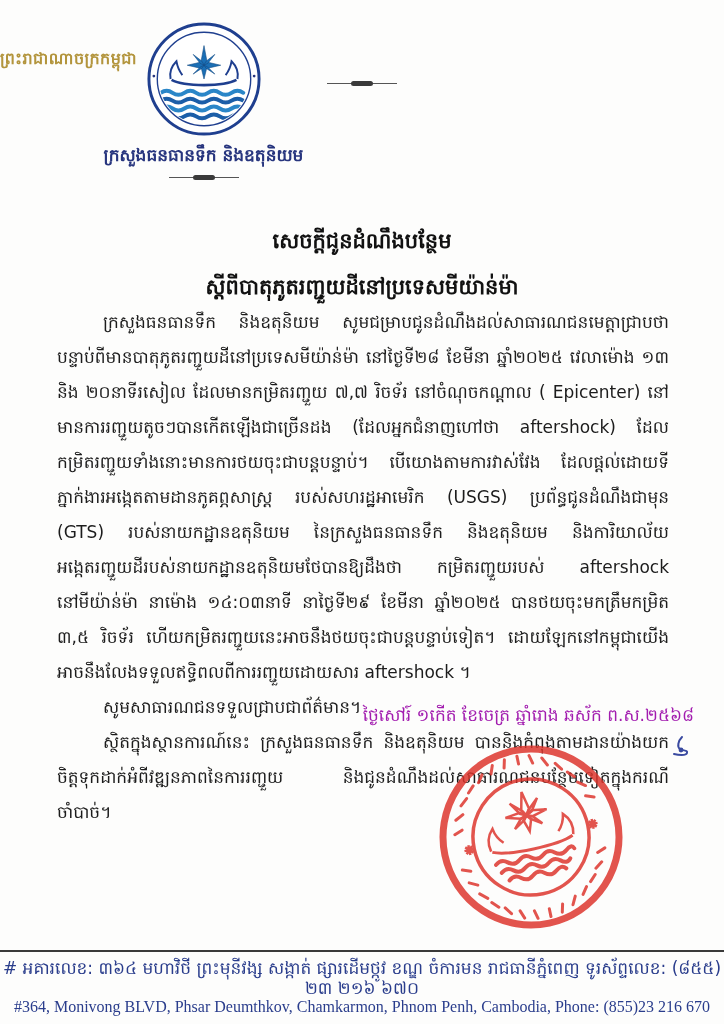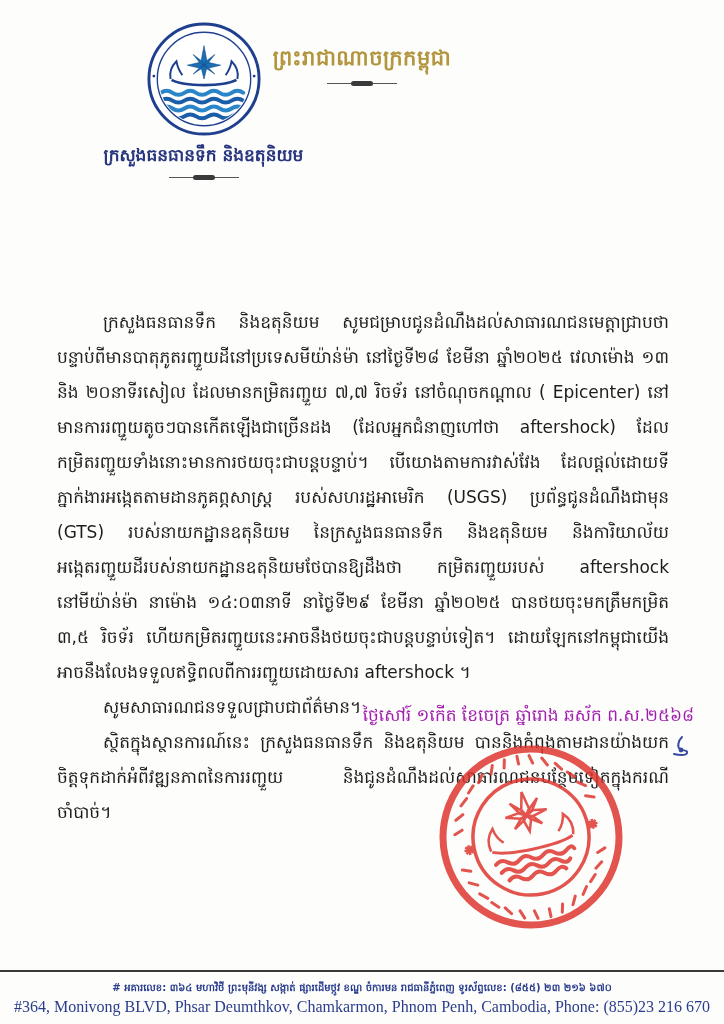--- a/index.html
+++ b/index.html
@@ -8,24 +8,24 @@
     width:724px;height:1024px;
     margin:0 auto;
     background:#fdfdfc;
     font-family:"DejaVu Sans","Liberation Sans",sans-serif;
     color:#1c1c1c;
     overflow:hidden;
   }
   
   .header{position:absolute;top:42px;left:0;width:100%;}
   .kingdom{
-    text-align:center;
+    text-align:left;
     font-weight:bold;
     color:#b3953d;
-    font-size:21px;
+    font-size:16px;
     line-height:33px;
     letter-spacing:.5px;
   }
   .ornament{
     display:block;margin:6px auto 0 auto;
     width:70px;height:5px;position:relative;
   }
   .ornament::before{
     content:"";position:absolute;left:0;top:2px;width:100%;height:1px;background:#555;
   }
@@ -58,21 +58,21 @@
   }
   .sig-squiggle{display:inline-block;vertical-align:middle;margin-left:6px;}
   .stamp{position:absolute;top:742px;left:422px;opacity:.88;}
   
   .footer{
     position:absolute;bottom:8px;left:0;width:100%;
     border-top:2px solid #3a3a3a;
     padding-top:6px;
     text-align:center;color:#2a3d8c;
   }
-  .footer .kh{font-size:10px;line-height:20px;font-weight:bold;}
+  .footer .kh{font-size:17px;line-height:20px;font-weight:normal;}
   .footer .en{font-size:16px;line-height:18px;font-family:"Liberation Serif",serif;}
 </style>
 </head>
 <body>
 
 <div class="page">
 
   <div class="header">
     <div class="kingdom">
       <div>ព្រះរាជាណាចក្រកម្ពុជា</div>
@@ -120,20 +120,24 @@
           <path d="M-44,22 Q-38,18 -32,22 T-20,22 T-8,22 T4,22 T16,22 T28,22 T40,22" stroke="#1b5ea8" stroke-width="4"></path>
           <path d="M-44,30 Q-38,26 -32,30 T-20,30 T-8,30 T4,30 T16,30 T28,30 T40,30" stroke="#2a86c8" stroke-width="4"></path>
           <path d="M-44,38 Q-38,34 -32,38 T-20,38 T-8,38 T4,38 T16,38 T28,38 T40,38" stroke="#1b5ea8" stroke-width="4"></path>
         </g>
       </g>
     </svg>
     <div class="ministry-name">ក្រសួងធនធានទឹក និងឧតុនិយម</div>
     <span class="ornament"></span>
   </div>
 
+  <div class="title-block">
+    <div class="title-line">សេចក្តីជូនដំណឹងបន្ថែម</div>
+    <div class="title-line">ស្តីពីបាតុភូតរញ្ជួយដីនៅប្រទេសមីយ៉ាន់ម៉ា</div>
+  </div>
 
   <div class="body-block">
     <p>ក្រសួងធនធានទឹក និងឧតុនិយម សូមជម្រាបជូនដំណឹងដល់សាធារណជនមេត្តាជ្រាបថា បន្ទាប់ពីមានបាតុភូតរញ្ជួយដីនៅប្រទេសមីយ៉ាន់ម៉ា នៅថ្ងៃទី២៨ ខែមីនា ឆ្នាំ២០២៥ វេលាម៉ោង ១៣ និង ២០នាទីរសៀល ដែលមានកម្រិតរញ្ជួយ ៧,៧ រិចទ័រ នៅចំណុចកណ្តាល ( Epicenter) នៅមានការរញ្ជួយតូចៗបានកើតឡើងជាច្រើនដង (ដែលអ្នកជំនាញហៅថា aftershock) ដែលកម្រិតរញ្ជួយទាំងនោះមានការថយចុះជាបន្តបន្ទាប់។ បើយោងតាមការវាស់វែង ដែលផ្តល់ដោយទីភ្នាក់ងារអង្កេតតាមដានភូគព្ភសាស្ត្រ របស់សហរដ្ឋអាមេរិក (USGS) ប្រព័ន្ធជូនដំណឹងជាមុន (GTS) របស់នាយកដ្ឋានឧតុនិយម នៃក្រសួងធនធានទឹក និងឧតុនិយម និងការិយាល័យអង្កេតរញ្ជួយដីរបស់នាយកដ្ឋានឧតុនិយមថែបានឱ្យដឹងថា កម្រិតរញ្ជួយរបស់ aftershock នៅមីយ៉ាន់ម៉ា នាម៉ោង ១៤:០៣នាទី នាថ្ងៃទី២៩ ខែមីនា ឆ្នាំ២០២៥ បានថយចុះមកត្រឹមកម្រិត ៣,៥ រិចទ័រ ហើយកម្រិតរញ្ជួយនេះអាចនឹងថយចុះជាបន្តបន្ទាប់ទៀត។ ដោយឡែកនៅកម្ពុជាយើង អាចនឹងលែងទទួលឥទ្ធិពលពីការរញ្ជួយដោយសារ aftershock ។</p>
     <p>សូមសាធារណជនទទួលជ្រាបជាព័ត៌មាន។</p>
     <p>ស្ថិតក្នុងស្ថានការណ៍នេះ ក្រសួងធនធានទឹក និងឧតុនិយម បាននិងកំពុងតាមដានយ៉ាងយកចិត្តទុកដាក់អំពីវឌ្ឍនភាពនៃការរញ្ជួយ និងជូនដំណឹងដល់សាធារណជនបន្ថែមទៀតក្នុងករណីចាំបាច់។</p>
   </div>
 
   <div class="sig-block">
     <div>ថ្ងៃសៅរ៍ ១កើត ខែចេត្រ ឆ្នាំរោង ឆស័ក ព.ស.២៥៦៨</div>
     <div>

